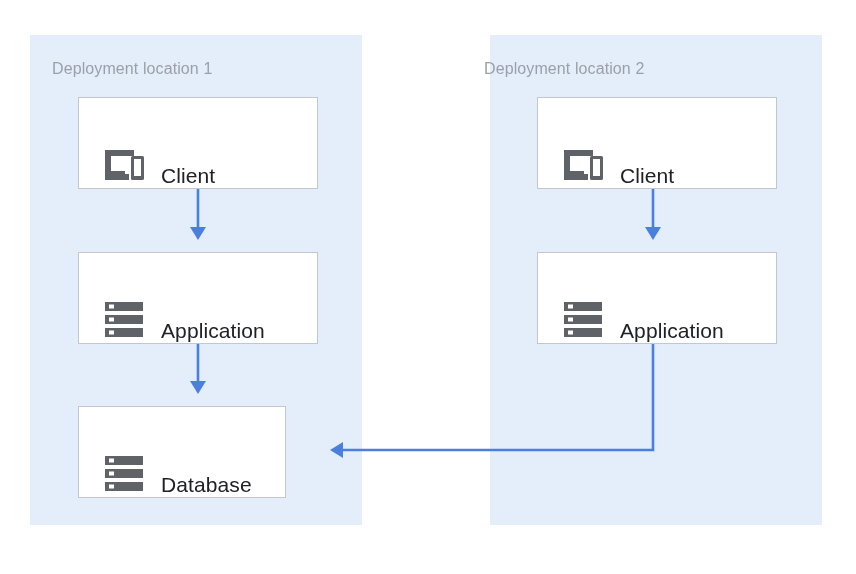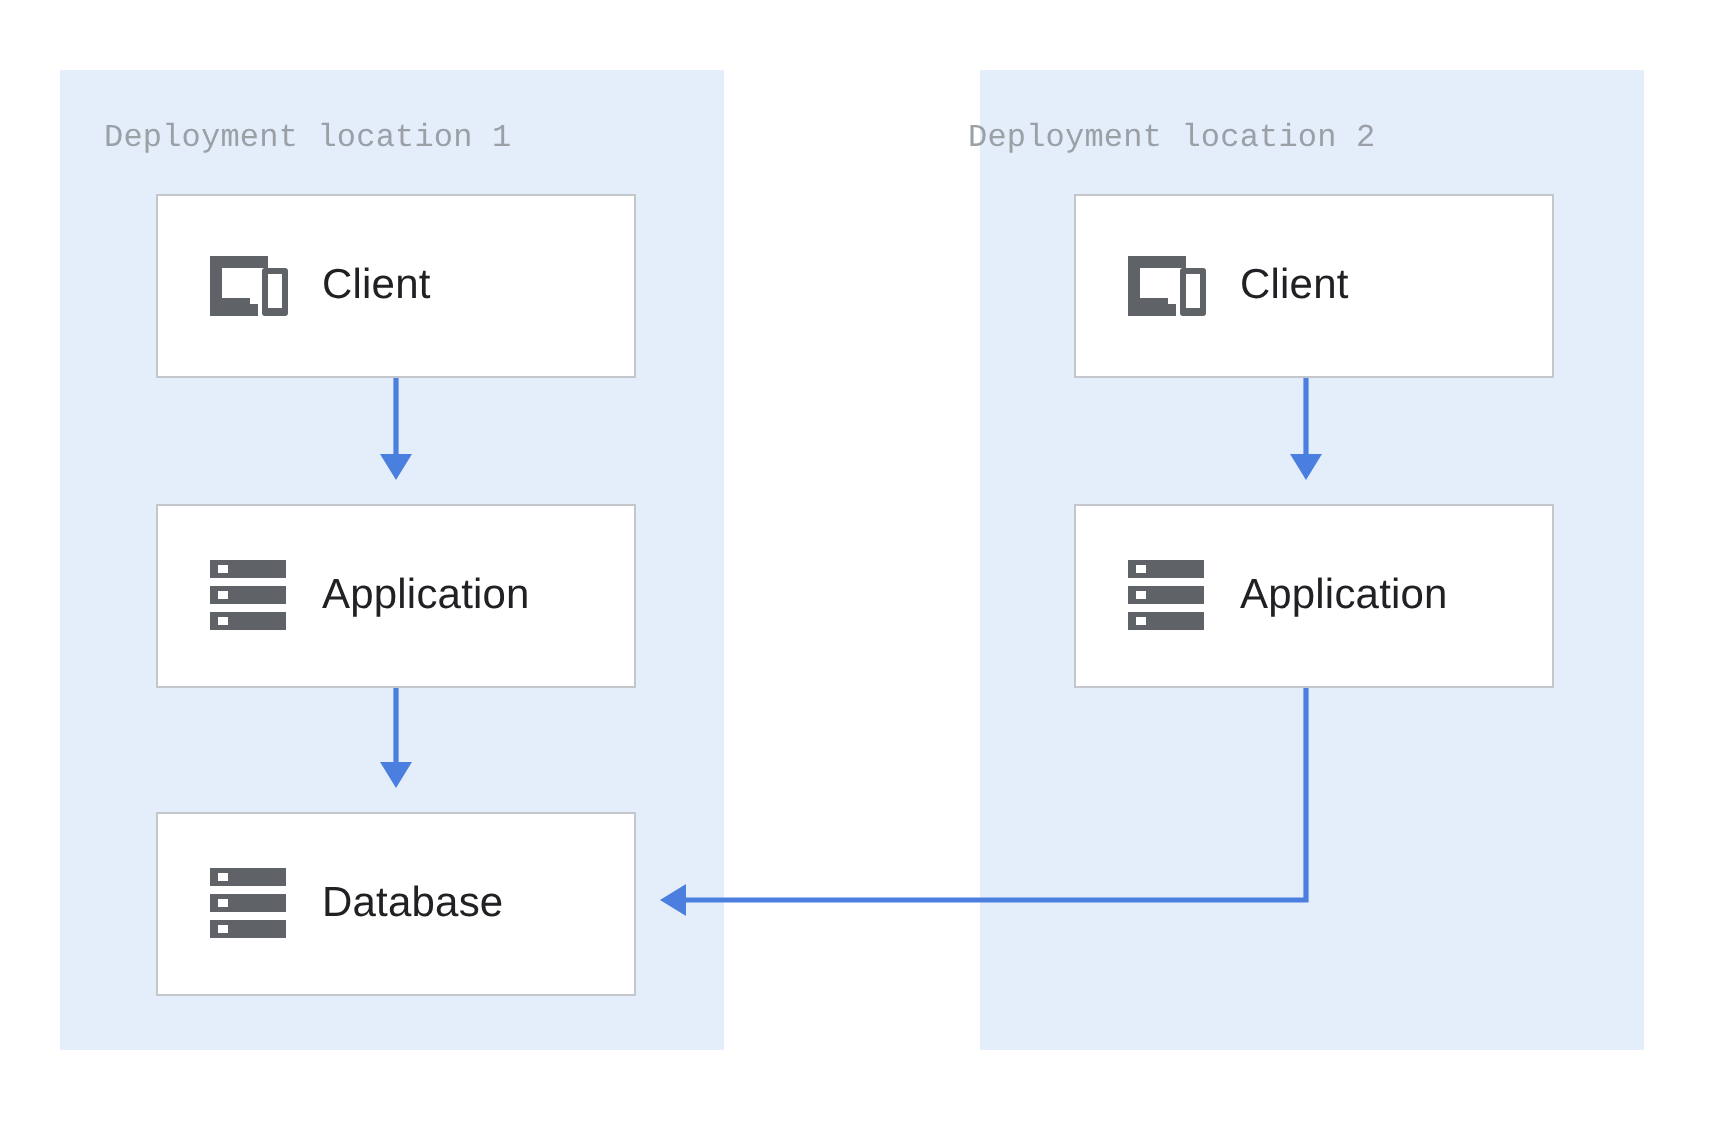--- a/index.html
+++ b/index.html
@@ -26,31 +26,31 @@
     background: #e4eefb;
     box-sizing: border-box;
   }
   .zone-label {
     position: absolute;
     color: #9aa0a6;
     font-size: 16px;
     line-height: 20px;
     letter-spacing: 0.1px;
     white-space: nowrap;
-    font-family: Liberation Mono, monospace;
+    font-family: Liberation Sans, sans-serif;
   }
 
   
   .node {
     position: absolute;
     background: #ffffff;
     border: 1px solid #c3c7cb;
     box-sizing: border-box;
     display: flex;
-    align-items: center;
+    align-items: flex-end;
     justify-content: flex-start;
   }
   .node-icon {
     flex: 0 0 auto;
     width: 46px;
     height: 46px;
     margin-left: 22px;
     margin-right: 14px;
     display: flex;
     align-items: center;
@@ -106,21 +106,21 @@
         <rect x="2" y="16" width="38" height="9" fill="#5f6368"></rect>
         <rect x="2" y="29" width="38" height="9" fill="#5f6368"></rect>
         <rect x="6" y="5.5" width="5" height="4" fill="#ffffff"></rect>
         <rect x="6" y="18.5" width="5" height="4" fill="#ffffff"></rect>
         <rect x="6" y="31.5" width="5" height="4" fill="#ffffff"></rect>
       </svg>
     </span>
     <span class="node-label" style="color: rgb(32, 33, 36);">Application</span>
   </div>
 
-  <div class="node" id="node-database-1" style="left: 78px; top: 406px; width: 240px; height: 92px; background: rgb(255, 255, 255); border-color: rgb(195, 199, 203);">
+  <div class="node" id="node-database-1" style="left: 78px; top: 406px; width: 208px; height: 92px; background: rgb(255, 255, 255); border-color: rgb(195, 199, 203);">
     <span class="node-icon">
       <svg width="42" height="42" viewBox="0 0 42 42" aria-hidden="true">
         <rect x="2" y="3" width="38" height="9" fill="#5f6368"></rect>
         <rect x="2" y="16" width="38" height="9" fill="#5f6368"></rect>
         <rect x="2" y="29" width="38" height="9" fill="#5f6368"></rect>
         <rect x="6" y="5.5" width="5" height="4" fill="#ffffff"></rect>
         <rect x="6" y="18.5" width="5" height="4" fill="#ffffff"></rect>
         <rect x="6" y="31.5" width="5" height="4" fill="#ffffff"></rect>
       </svg>
     </span>

